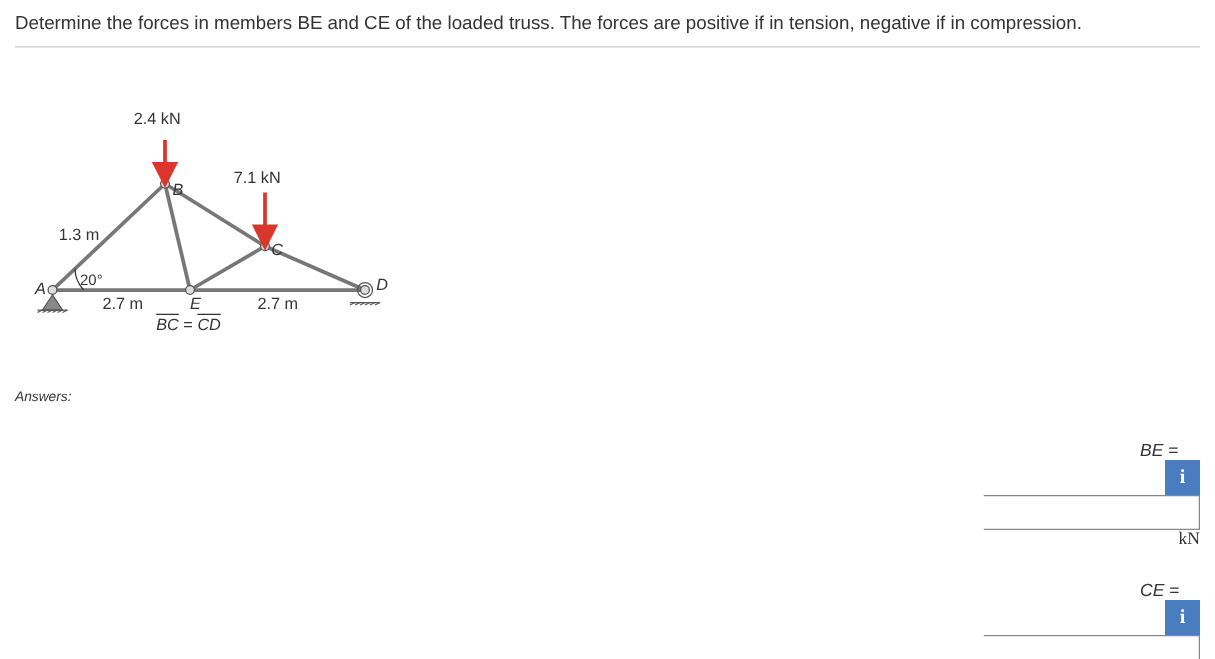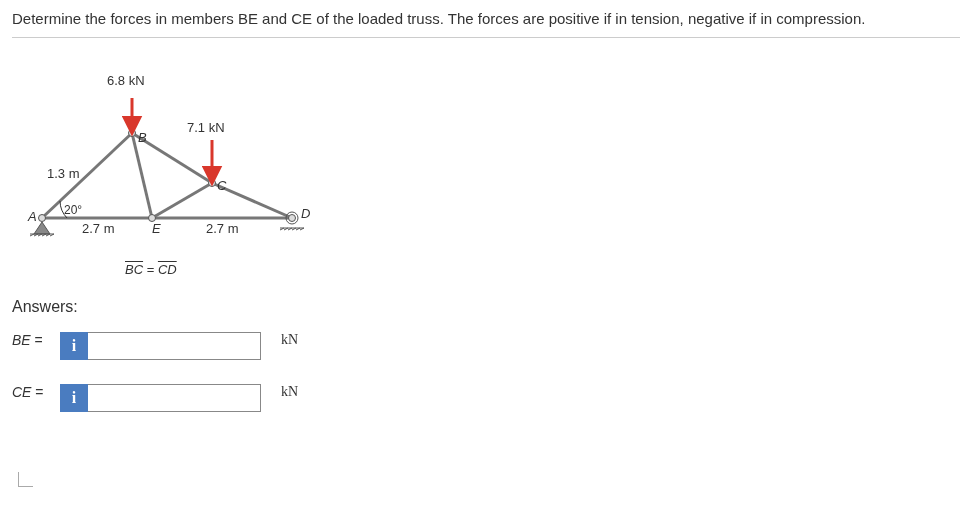--- a/index.html
+++ b/index.html
@@ -12,21 +12,21 @@
     width: 972px;
   }
   .container {
     padding: 10px 12px;
   }
   .question-text {
     font-size: 15px;
     color: #333;
     border-bottom: 1px solid #ccc;
     padding-bottom: 10px;
-    margin-bottom: 20px;
+    margin-bottom: 34px;
   }
   .diagram-container {
     width: 300px;
     height: 210px;
     position: relative;
     margin-bottom: 30px;
   }
   .diagram-container svg {
     position: absolute;
     top:0; left:0;
@@ -34,27 +34,29 @@
   .dim-label {
     position: absolute;
     font-size: 13px;
     color: #333;
     white-space: nowrap;
   }
   .answers-block {
     margin-top: 10px;
   }
   .answers-title {
-    font-size: 16px;
-    margin-bottom: 16px;
+    font-size: 11px;
+    margin-bottom: 28px;
+    font-style: italic;
   }
   .ans-row {
     display: flex;
-    align-items: flex-start;
+    align-items: flex-end;
     margin-bottom: 24px;
+    flex-direction: column;
   }
   .ans-label {
     width: 44px;
     text-align: left;
     font-style: italic;
     font-size: 14px;
     padding-right: 4px;
   }
   .ans-label .eq {
     font-style: normal;
@@ -144,37 +146,37 @@
         <line x1="276" y1="172" x2="280" y2="170"></line>
         <line x1="280" y1="172" x2="284" y2="170"></line>
         <line x1="284" y1="172" x2="288" y2="170"></line>
         <line x1="288" y1="172" x2="292" y2="170"></line>
       </g>
 
       <line x1="120" y1="40" x2="120" y2="68" stroke="#d9372b" stroke-width="3" marker-end="url(#arrowRed)"></line>
       <line x1="200" y1="82" x2="200" y2="118" stroke="#d9372b" stroke-width="3" marker-end="url(#arrowRed)"></line>
     </svg>
 
-    <div class="dim-label" style="left:95px; top:15px;">6.8 kN</div>
+    <div class="dim-label" style="left:95px; top:15px;">2.4 kN</div>
     <div class="dim-label" style="left:175px; top:62px;">7.1 kN</div>
 
     <div class="dim-label" style="left:35px; top:108px;">1.3 m</div>
 
     <div class="dim-label" style="left:52px; top:145px; font-size:12px;">20°</div>
 
     <div class="dim-label" style="left:70px; top:163px;">2.7 m</div>
     <div class="dim-label" style="left:194px; top:163px;">2.7 m</div>
 
     <div class="dim-label" style="left:16px; top:151px; font-style:italic;">A</div>
     <div class="dim-label" style="left:126px; top:72px; font-style:italic;">B</div>
     <div class="dim-label" style="left:205px; top:120px; font-style:italic;">C</div>
     <div class="dim-label" style="left:289px; top:148px; font-style:italic;">D</div>
     <div class="dim-label" style="left:140px; top:163px; font-style:italic;">E</div>
 
-    <div class="dim-label" style="left:113px; top:180px;margin-top:24px;">
+    <div class="dim-label" style="left:113px; top:180px;">
       <span style="text-decoration:overline; font-style:italic;">BC</span>
       <span> = </span>
       <span style="text-decoration:overline; font-style:italic;">CD</span>
     </div>
   </div>
 
   <div class="answers-block">
     <div class="answers-title">Answers:</div>
 
     <div class="ans-row">

